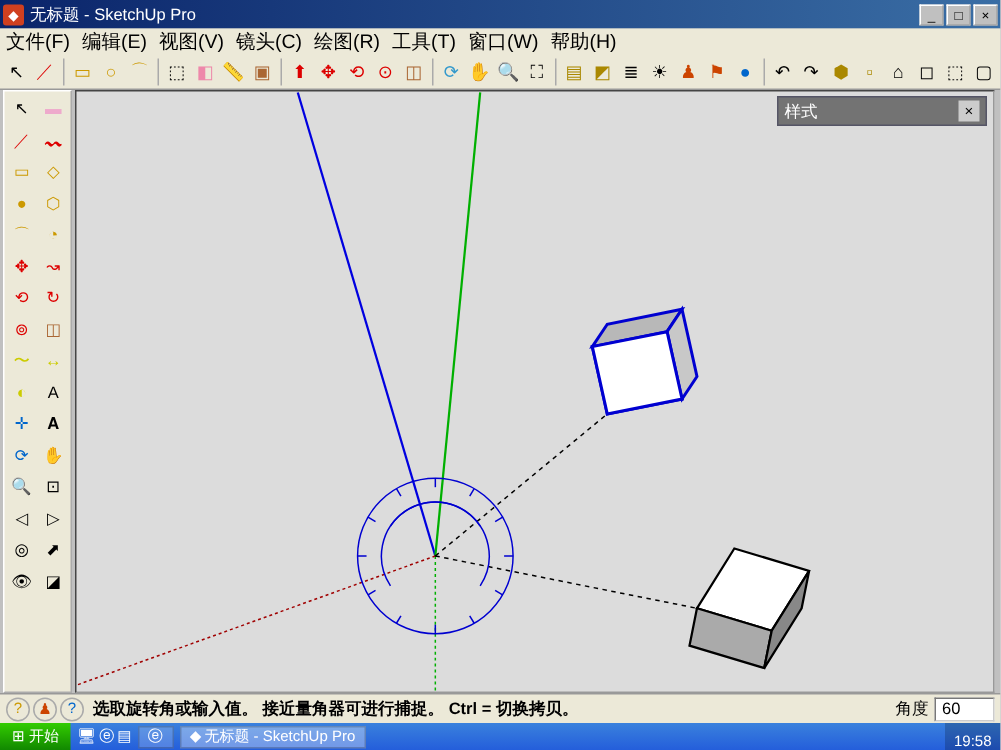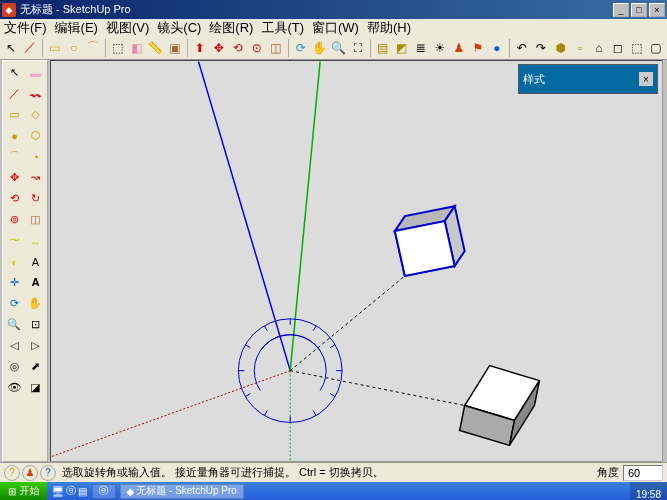--- a/index.html
+++ b/index.html
@@ -11,27 +11,27 @@
 .menubar { height: 17px; background: #ece9d8; display: flex; align-items: center; padding: 0 4px; font-size: 13px; gap: 8px; }
 .menubar span { cursor: default; }
 .toolbar-top { height: 24px; background: #ece9d8; border-bottom: 1px solid #999; display: flex; align-items: center; padding: 0 2px; gap: 1px; }
 .tb { width: 20px; height: 20px; border: 1px solid transparent; display: flex; align-items: center; justify-content: center; font-size: 12px; }
 .sep { width: 1px; height: 18px; background: #aaa; margin: 0 2px; }
 .workspace { position: absolute; left: 50px; top: 60px; right: 4px; bottom: 38px; background: #dcdcdc; border: 1px inset #999; overflow:hidden;}
 .left-tools { position: absolute; left: 2px; top: 60px; width: 46px; bottom: 38px; background: #ece9d8; border: 1px outset #fff; display: flex; flex-wrap: wrap; align-content: flex-start; padding: 1px; gap: 0px; }
 .lt { width: 21px; height: 21px; border: 1px solid transparent; display: flex; align-items: center; justify-content: center; font-size: 11px; }
 .statusbar { position: absolute; left: 0; right: 0; bottom: 18px; height: 20px; background: #ece9d8; border-top: 1px solid #999; display: flex; align-items: center; font-size: 11px; padding: 0 4px; }
 .status-icon { width:16px;height:16px;border:1px solid #aaa;border-radius:50%;margin-right:2px;display:flex;align-items:center;justify-content:center;font-size:10px;overflow:hidden;}
-.status-msg { flex: 1; margin-left: 4px; }
+.status-msg { flex: 1; margin-left: 4px; font-weight: bold; }
 .status-field { border: 1px inset #ccc; padding: 1px 4px; margin-left: 4px; background:#fff;min-width:40px;}
 .taskbar { position: absolute; left: 0; right: 0; bottom: 0; height: 18px; background: linear-gradient(to bottom, #3a81dd, #245edb); display: flex; align-items: center; font-size: 10px; color: #fff; }
 .start-btn { background: linear-gradient(to bottom,#3c0,#180); padding: 2px 8px; height:18px;display:flex;align-items:center;gap:3px;}
 .task-item { background: rgba(255,255,255,0.2); border: 1px solid rgba(0,0,0,0.2); padding: 1px 6px; margin-left: 4px; height:15px;display:flex;align-items:center;gap:2px;font-size:10px;}
 .tray { margin-left: auto; background: rgba(0,0,0,0.2); padding: 0 6px; height:18px;display:flex;align-items:flex-end;}
-.styles-panel { position:absolute; right:4px; top:3px; width:140px; height:30px; background:#0369a1; color:#fff; font-size:11px; display:flex;align-items:center;padding:0 4px;border:1px solid #556;}
+.styles-panel { position:absolute; right:4px; top:3px; width:140px; height:20px; background:#737373; color:#fff; font-size:11px; display:flex;align-items:center;padding:0 4px;border:1px solid #556;}
 .styles-panel .xbtn{margin-left:auto;width:14px;height:14px;background:#ccc;color:#000;display:flex;align-items:center;justify-content:center;font-size:10px;}
 svg.viewport { width:100%; height:100%; }
 </style>
 </head>
 <body>
 
 <div class="titlebar">
   <div class="app-icon">◆</div>
   <div class="title">无标题 - SketchUp Pro</div>
   <div class="winbtn">_</div>

